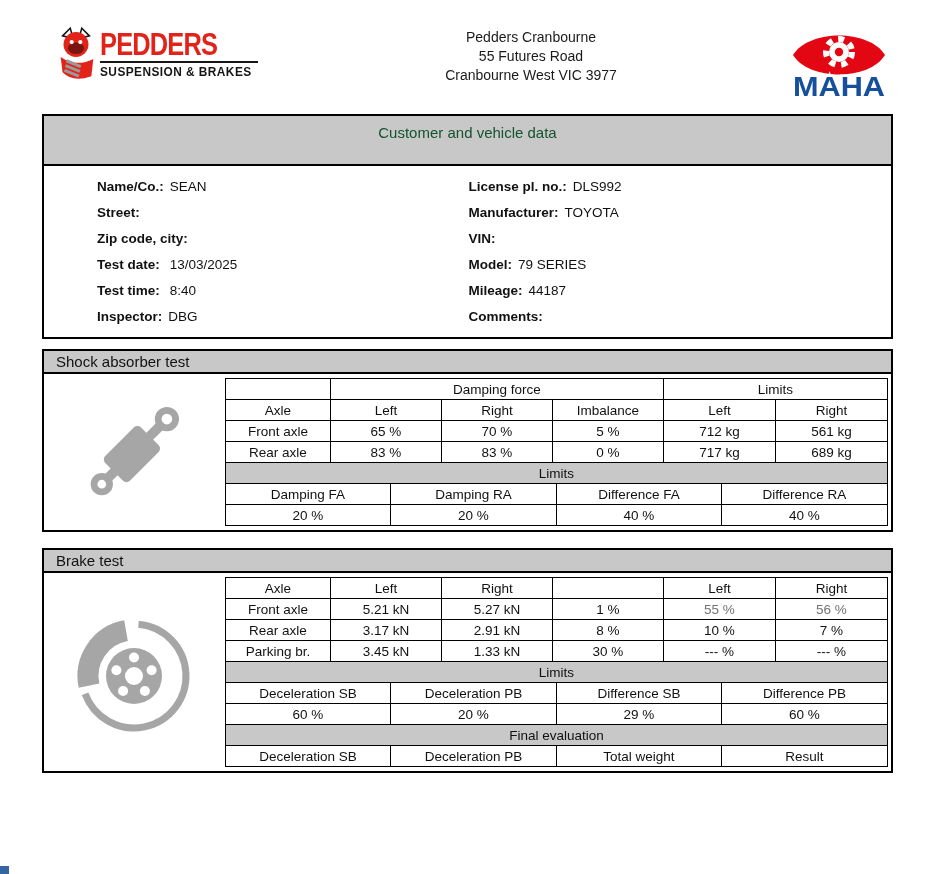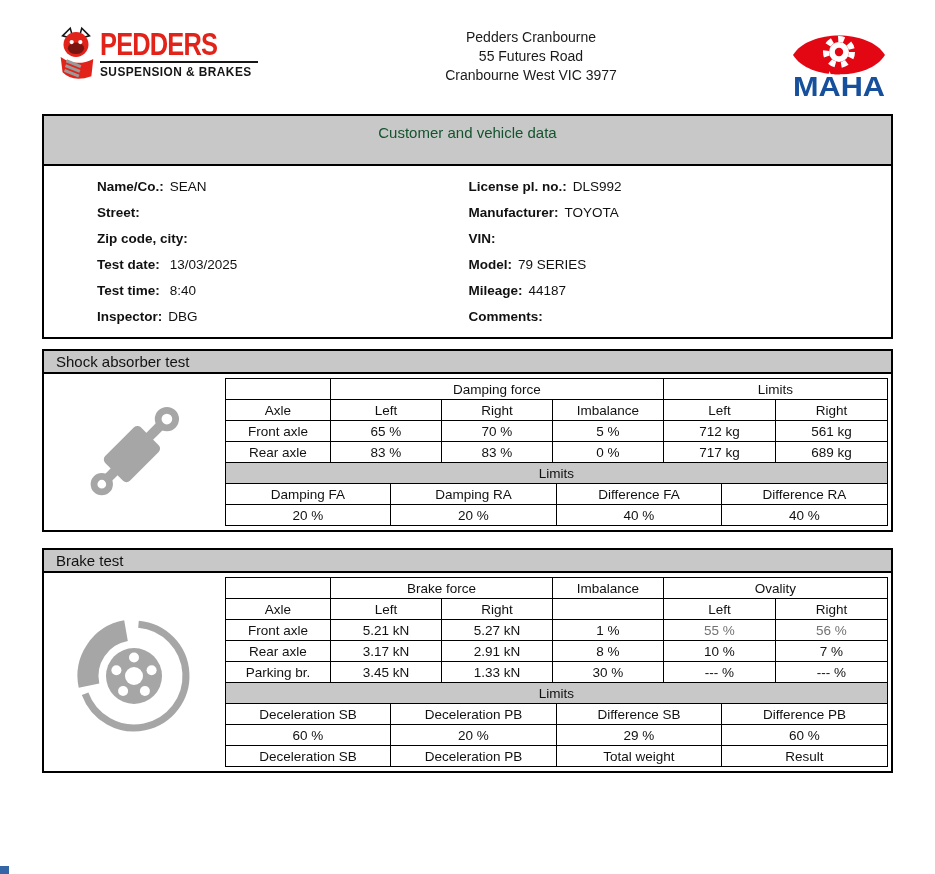--- a/index.html
+++ b/index.html
@@ -261,26 +261,20 @@
         <table class="main">
           <colgroup>
               <col style="width:105px">
               <col style="width:111px">
               <col style="width:111px">
               <col style="width:111px">
               <col style="width:112px">
               <col style="width:112px">
             </colgroup>
           <tbody>
-              <tr>
-            <td></td>
-            <td colspan="2">Brake force</td>
-            <td>Imbalance</td>
-            <td colspan="2">Ovality</td>
-          </tr>
           <tr>
             <td>Axle</td>
             <td>Left</td>
             <td>Right</td>
             <td></td>
             <td>Left</td>
             <td>Right</td>
           </tr>
           <tr>
             <td>Front axle</td>
@@ -334,20 +328,23 @@
         </tbody>
           </table>
         <table class="sub">
           <colgroup>
               <col style="width:165px">
               <col style="width:166px">
               <col style="width:165px">
               <col style="width:166px">
             </colgroup>
           <tbody>
+              <tr>
+                <td class="bar" colspan="4">Final evaluation</td>
+              </tr>
           <tr>
             <td>Deceleration SB</td>
             <td>Deceleration PB</td>
             <td>Total weight</td>
             <td>Result</td>
           </tr>
         </tbody>
           </table>
       </div>
     </div>

